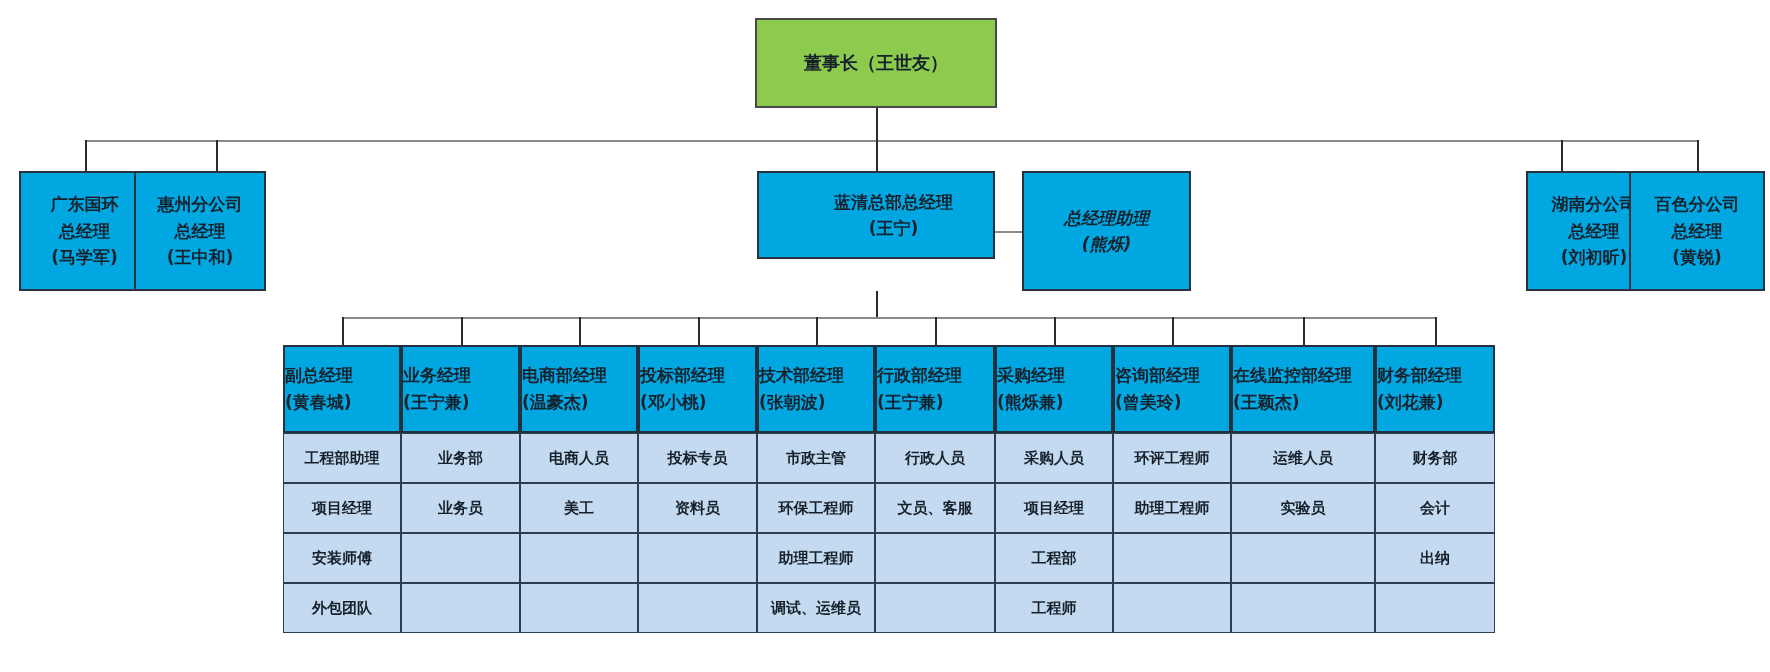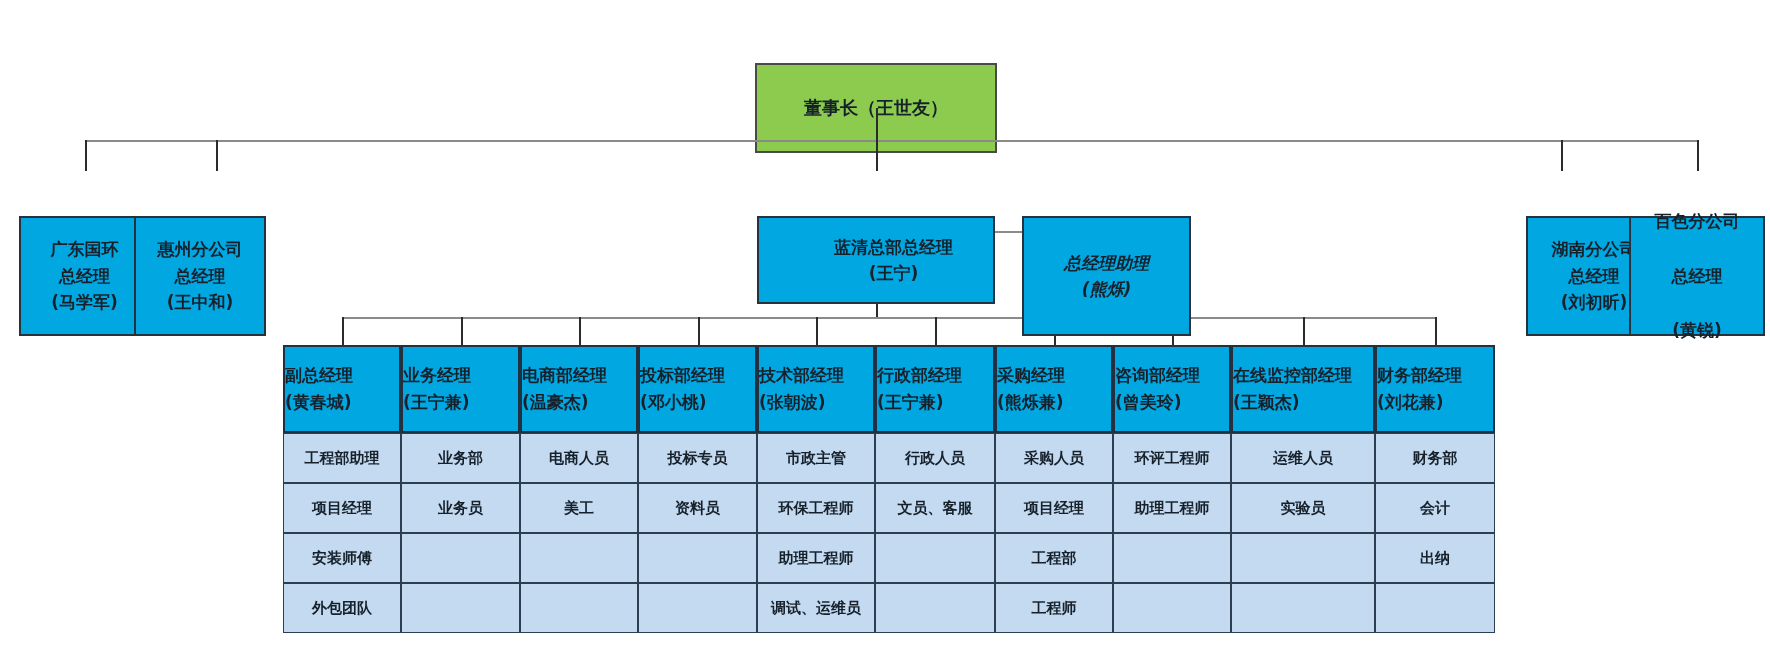--- a/index.html
+++ b/index.html
@@ -1,20 +1,20 @@
 <!DOCTYPE html>
 <html><head>
 <meta charset="utf-8">
 <style>
   html,body{margin:0;padding:0;background:#ffffff;}
   body{font-family:"DejaVu Sans","Liberation Sans",sans-serif;color:#16212c;}
   #org-chart{position:relative;width:1770px;height:672px;background:#ffffff;overflow:hidden;}
 
   .box{position:absolute;box-sizing:border-box;display:flex;flex-direction:column;
-       align-items:center;justify-content:center;text-align:center;font-weight:600;margin-top:45px;}
+       align-items:center;justify-content:center;text-align:center;font-weight:600;}
   .chairman{background:#8dcb4e;border:2px solid #4a4a4a;font-size:18px;}
   .blue{background:#01a7e1;border:2px solid #26323d;font-size:17px;line-height:1.55;}
 
   .h-line,.v-line{position:absolute;}
   .h-line{height:2px;background:#8a8a8a;}
   .v-line{width:2px;background:#2b2b2b;}
 
   #staff-table{position:absolute;box-sizing:border-box;display:grid;}
   .hdr-cell{box-sizing:border-box;background:#01a7e1;border:2px solid #223140;
             display:flex;flex-direction:column;align-items:flex-start;justify-content:center;
@@ -69,21 +69,21 @@
       </div>
       <div class="box blue" style="left: 1022px; top: 171px; width: 169px; height: 120px; font-style: italic;">
         <div>总经理助理</div>
         <div>(熊烁)</div>
       </div>
       <div class="box blue" style="left: 1526px; top: 171px; width: 136px; height: 120px;">
         <div>湖南分公司</div>
         <div>总经理</div>
         <div>(刘初昕)</div>
       </div>
-      <div class="box blue" style="left: 1629px; top: 171px; width: 136px; height: 120px; gap: 28px;">
+      <div class="box blue" style="left: 1629px; top: 171px; width: 136px; height: 120px;">
         <div>百色分公司</div>
         <div>总经理</div>
         <div>(黄锐)</div>
       </div>
     </div>
   <div id="staff-table" style="left: 283px; top: 345px; grid-template-columns: 118px 119px 118px 119px 118px 120px 118px 118px 144px 120px; grid-template-rows: 88px 50px 50px 50px 50px;">
       <div class="hdr-cell">
         <div>副总经理</div>
         <div>(黄春城)</div>
       </div>

